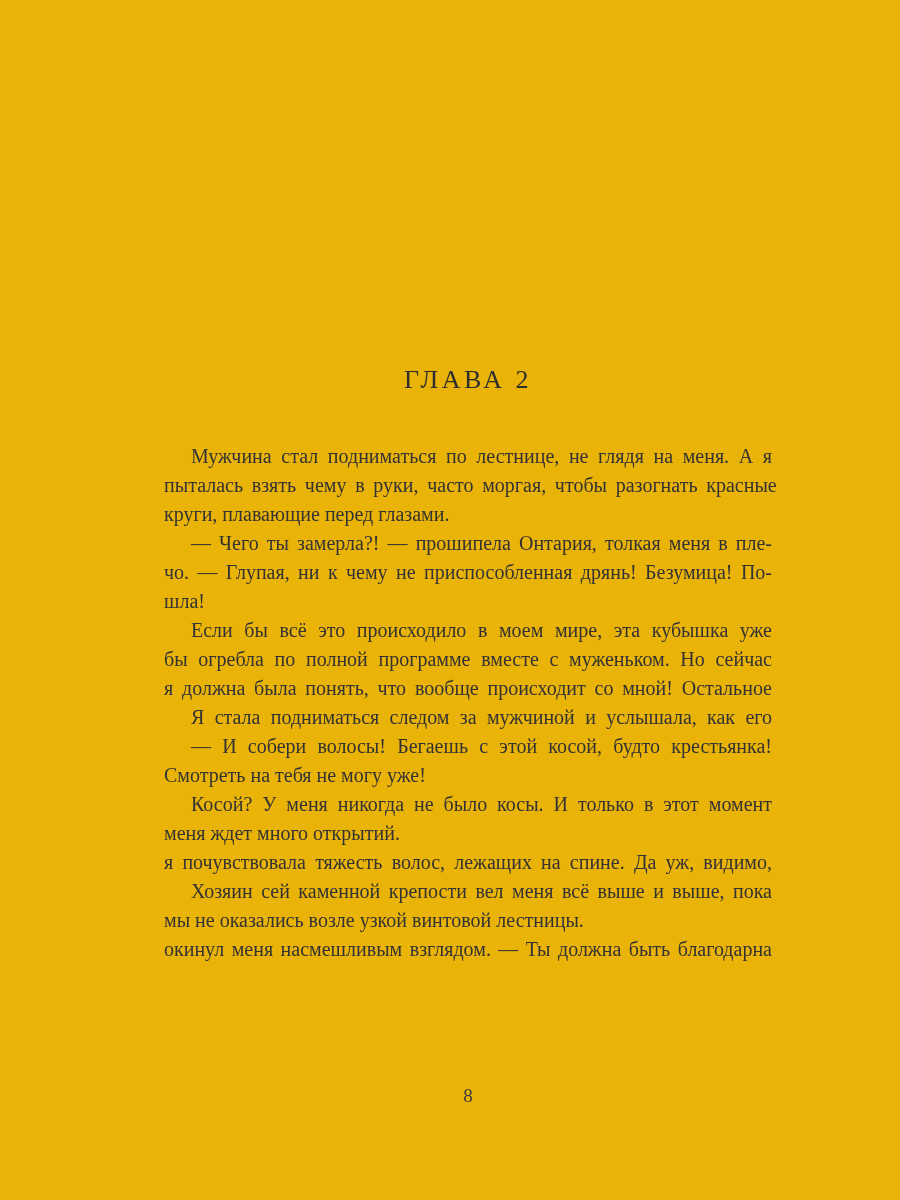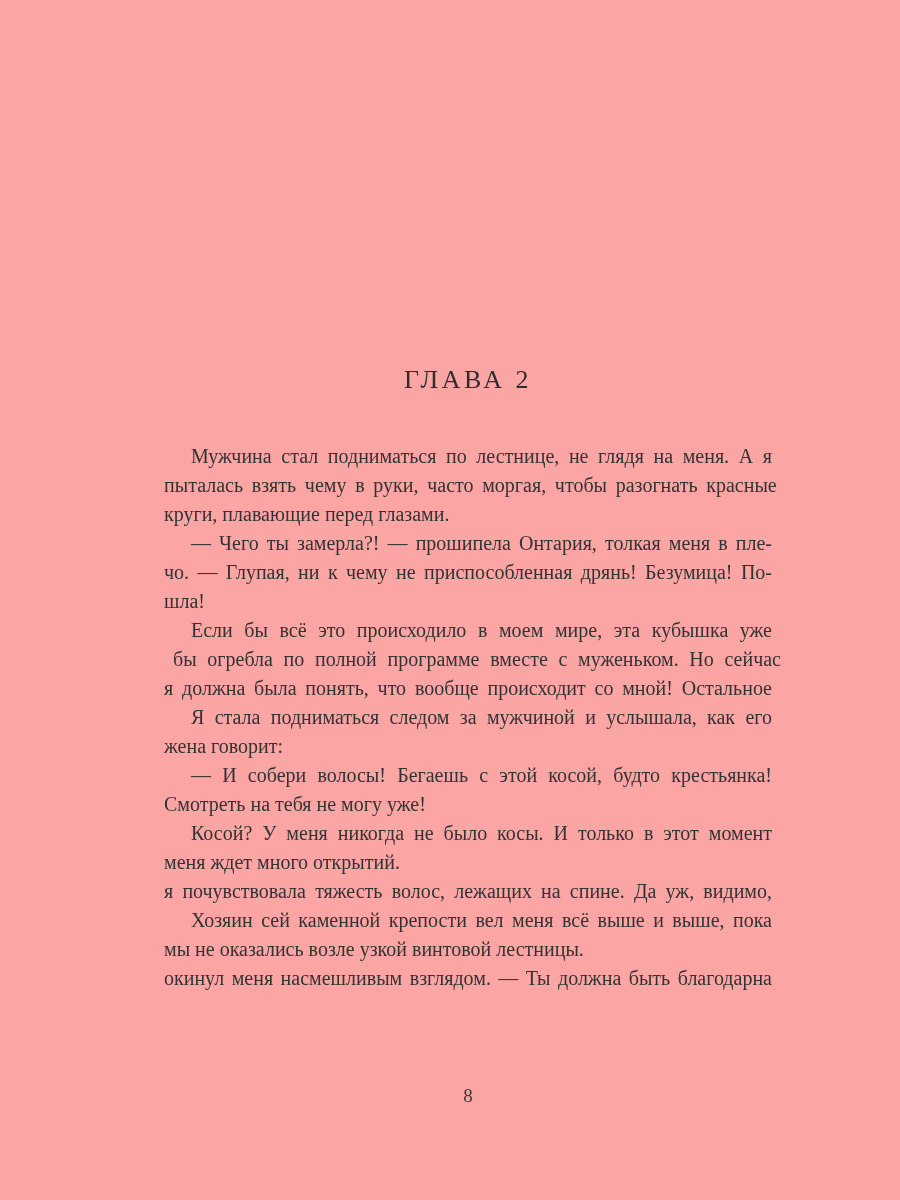--- a/index.html
+++ b/index.html
@@ -4,21 +4,21 @@
 <style>
   html, body {
     margin: 0;
     padding: 0;
     background: #ffffff;
   }
   .book-page {
     position: relative;
     width: 900px;
     height: 1200px;
-    background: #fca5a5;
+    background: #eab308;
     overflow: hidden;
     font-family: "Liberation Serif", "DejaVu Serif", serif;
     color: #303030;
   }
   .chapter-heading {
     position: absolute;
     top: 365px;
     left: 164px;
     width: 608px;
     margin: 0;
@@ -67,24 +67,23 @@
   <h1 class="chapter-heading">ГЛАВА 2</h1>
 
   <div class="body-text">
       <div class="line indent"><span style="word-spacing: 4.625px;">Мужчина стал подниматься по лестнице, не глядя на меня. А я</span></div>
       <div class="line"><span style="word-spacing: 3.71528px;">пыталась взять чему в руки, часто моргая, чтобы разогнать красные</span></div>
       <div class="line"><span style="word-spacing: 0px;">круги, плавающие перед глазами.</span></div>
       <div class="line indent"><span style="word-spacing: 3.08594px;">— Чего ты замерла?! — прошипела Онтария, толкая меня в пле-</span></div>
       <div class="line"><span style="word-spacing: 3.40625px;">чо. — Глупая, ни к чему не приспособленная дрянь! Безумица! По-</span></div>
       <div class="line"><span style="word-spacing: 0px;">шла!</span></div>
       <div class="line indent"><span style="word-spacing: 6.57188px;">Если бы всё это происходило в моем мире, эта кубышка уже</span></div>
-      <div class="line"><span style="word-spacing: 5.68576px; margin-left: 9px;">бы огребла по полной программе вместе с муженьком. Но сейчас</span></div>
+      <div class="line"><span style="word-spacing: 5.68576px;">бы огребла по полной программе вместе с муженьком. Но сейчас</span></div>
       <div class="line"><span style="word-spacing: 3.78819px;">я должна была понять, что вообще происходит со мной! Остальное</span></div>
       <div class="line indent"><span style="word-spacing: 5.31944px;">Я стала подниматься следом за мужчиной и услышала, как его</span></div>
-      <div class="line"><span style="word-spacing: 0px;">жена говорит:</span></div>
       <div class="line indent"><span style="word-spacing: 6.21528px;">— И собери волосы! Бегаешь с этой косой, будто крестьянка!</span></div>
       <div class="line"><span style="word-spacing: 0px;">Смотреть на тебя не могу уже!</span></div>
       <div class="line indent"><span style="word-spacing: 4.94176px;">Косой? У меня никогда не было косы. И только в этот момент</span></div>
       <div class="line"><span style="word-spacing: 0px;">меня ждет много открытий.</span></div>
       <div class="line"><span style="word-spacing: 4.17882px;">я почувствовала тяжесть волос, лежащих на спине. Да уж, видимо,</span></div>
       <div class="line indent"><span style="word-spacing: 3.48438px;">Хозяин сей каменной крепости вел меня всё выше и выше, пока</span></div>
       <div class="line"><span style="word-spacing: 0px;">мы не оказались возле узкой винтовой лестницы.</span></div>
       <div class="line"><span style="word-spacing: 2.48047px;">окинул меня насмешливым взглядом. — Ты должна быть благодарна</span></div>
     </div>
 

